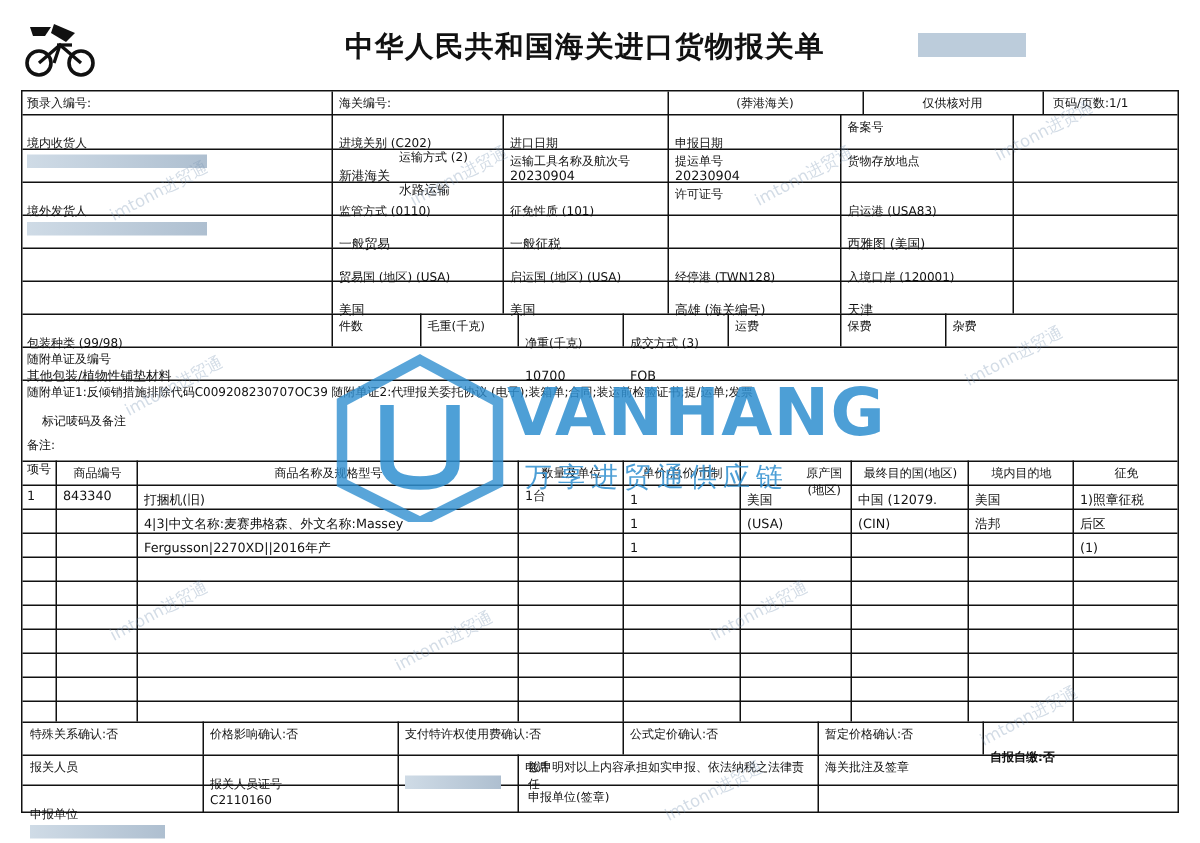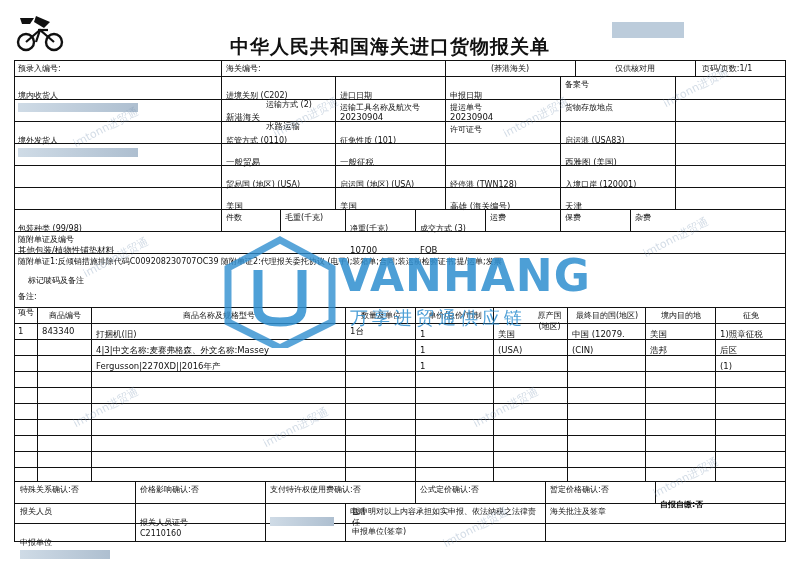--- a/index.html
+++ b/index.html
@@ -16,21 +16,20 @@
   
   .logo{
     position:absolute;left:14px;top:12px;width:56px;height:42px;
   }
   .logo svg{display:block;}
   .doc-title{
     position:absolute;left:180px;top:18px;width:420px;
     text-align:center;
     font-size:19px;font-weight:bold;letter-spacing:1px;
     font-family:"DejaVu Sans",sans-serif;
-    margin-top:16px;
   }
   .redact-title{
     position:absolute;left:612px;top:22px;width:72px;height:16px;
     background:#bcccdb;
   }
 
   
   .frame{
     position:absolute;left:14px;top:60px;width:772px;height:482px;
     border:1px solid #111;

